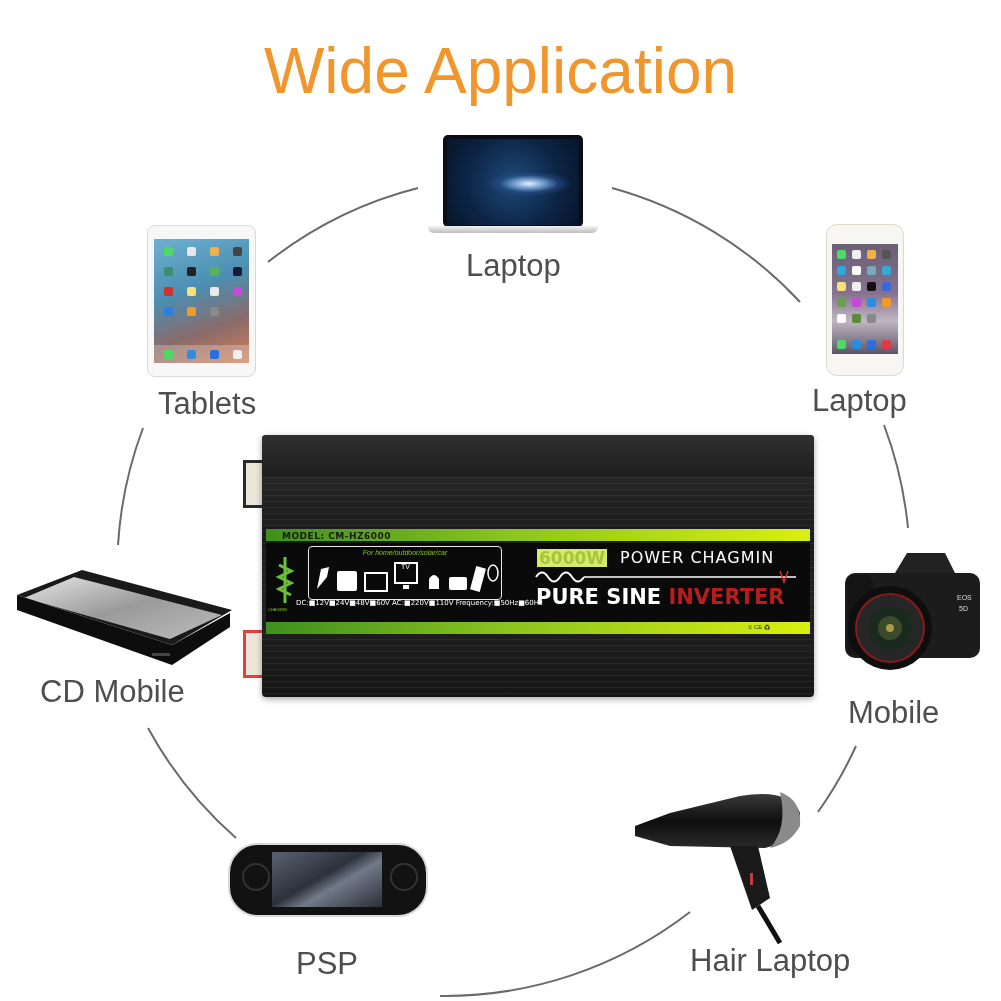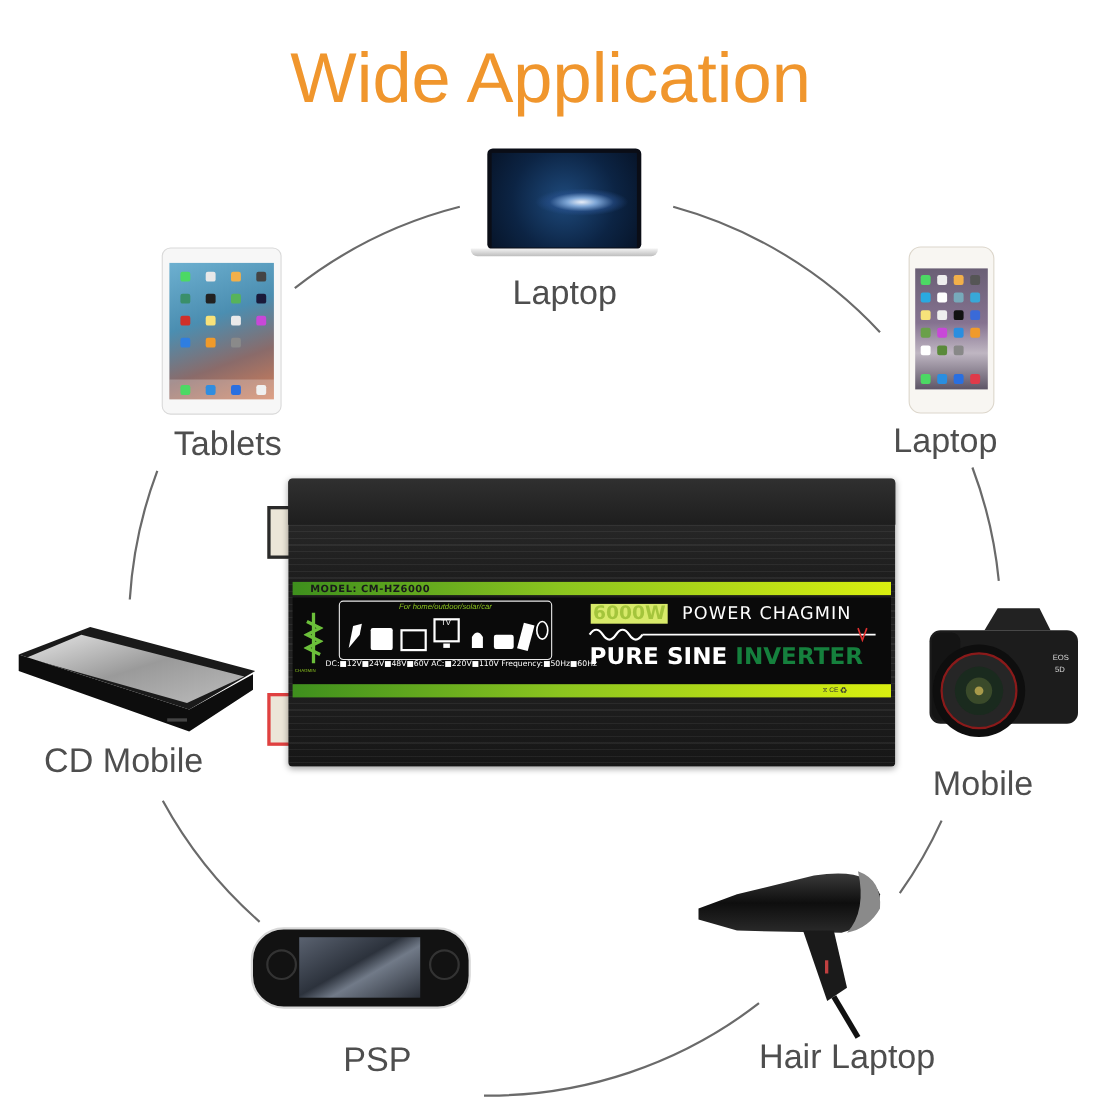--- a/index.html
+++ b/index.html
@@ -71,21 +71,21 @@
     font-family:"DejaVu Sans", sans-serif; }
   .brand { position:absolute; left:14px; top:120px; width:18px; height:50px; }
   .brand-text { position:absolute; left:6px; top:172px; font-size:4px; color:#8cc51f; }
   .watt-box { position:absolute; left:275px; top:114px; background:#d8ea6a; color:#a4c53c;
     font-size:17px; font-weight:bold; padding:0 2px; line-height:18px; font-family:"DejaVu Sans", sans-serif; }
   .power-title { position:absolute; left:358px; top:114px; color:#ffffff; font-size:16px; line-height:18px;
     letter-spacing:1px; font-family:"DejaVu Sans", sans-serif; }
   .pure-title { position:absolute; left:274px; top:150px; font-size:21px; font-weight:bold; line-height:24px;
     white-space:nowrap; font-family:"DejaVu Sans", sans-serif; }
   .pure-white { color:#ffffff; }
-  .pure-green { color:#15803d; }
+  .pure-green { color:#b91c1c; }
   .cert { position:absolute; left:486px; top:189px; font-size:6px; color:#333; }
   .terminal { position:absolute; width:22px; height:42px; border:3px solid #2a2a2a; background:#ece6d8; }
 </style>
 </head>
 <body>
 
 <div class="abs title">Wide Application</div>
 
 <svg class="abs arcs" width="1001" height="1001">
   <g fill="none" stroke="#6a6a6a" stroke-width="2">
@@ -205,21 +205,21 @@
   <rect x="120" y="95" width="3" height="12" fill="#c04040"></rect>
   <path d="M 128 128 L 150 165" stroke="#111" stroke-width="5"></path>
 </svg>
 <div class="abs label" style="left:690px; top:943px;">Hair Laptop</div>
 
 <div class="abs psp">
   <div class="psp-screen"></div>
   <div class="abs" style="left:12px;top:18px;width:24px;height:24px;border-radius:50%;border:2px solid #333;"></div>
   <div class="abs" style="left:160px;top:18px;width:24px;height:24px;border-radius:50%;border:2px solid #333;"></div>
 </div>
-<div class="abs label" style="left:312px; top:946px;">PSP</div>
+<div class="abs label" style="left:296px; top:946px;">PSP</div>
 
 <div class="abs inverter">
 
   <div class="terminal" style="left:-19px; top:25px;"></div>
   <div class="terminal" style="left:-19px; top:195px; border-color:#e04040;"></div>
 
   <div class="inv-body"></div>
   <div class="inv-top"></div>
   <div class="green-band" style="top:94px;"></div>
   <div class="label-black"></div>

